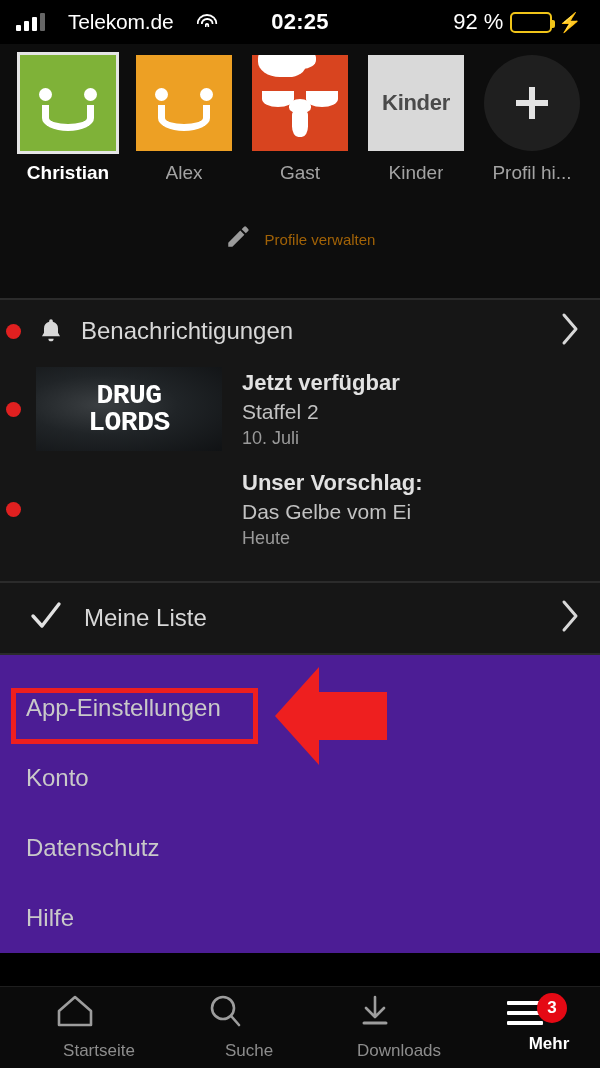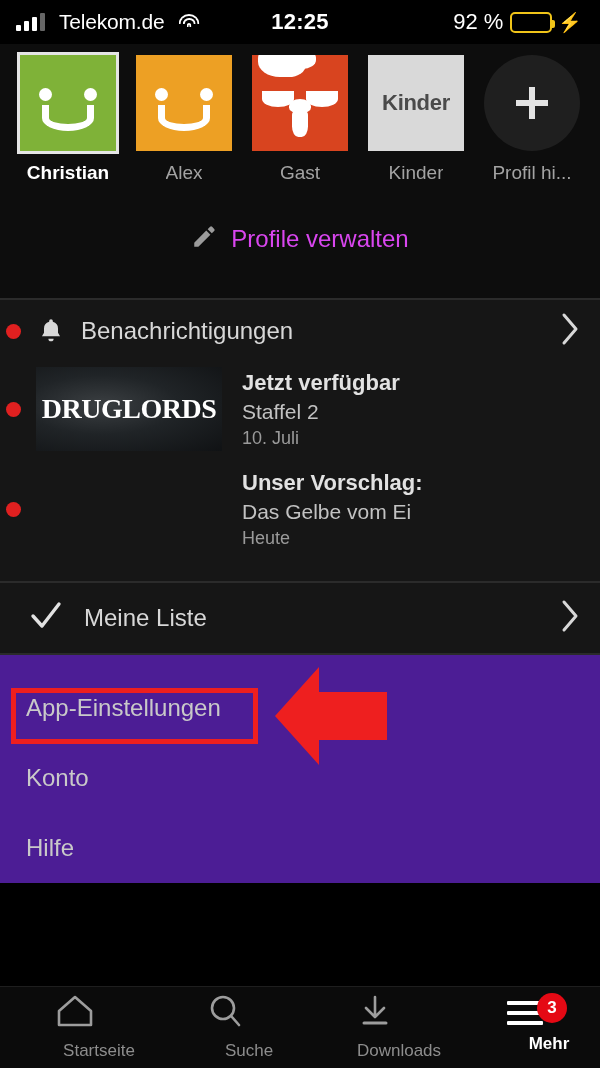--- a/index.html
+++ b/index.html
@@ -13,21 +13,21 @@
   }
 
   
   .statusbar{
     height:44px; width:100%;
     background:#000;
     display:flex; align-items:center;
     padding:0 18px 0 16px;
     position:relative;
   }
-  .sb-left{ display:flex; align-items:center; gap:14px; }
+  .sb-left{ display:flex; align-items:center; gap:23px; }
   .sig{ display:flex; align-items:flex-end; gap:3px; height:18px; }
   .sig i{ display:block; width:5px; background:#fff; border-radius:1px; }
   .sig i:nth-child(1){ height:6px; }
   .sig i:nth-child(2){ height:10px; }
   .sig i:nth-child(3){ height:14px; }
   .sig i:nth-child(4){ height:18px; background:#666; }
   .carrier{ font-size:21px; color:#fff; letter-spacing:-0.2px; }
   .wifi{ width:22px; height:17px; position:relative; }
   .wifi b{ position:absolute; left:50%; transform:translateX(-50%); border:2.4px solid #fff; border-bottom:none; border-radius:50% 50% 0 0 / 100% 100% 0 0; }
   .wifi b:nth-child(1){ width:21px; height:10px; top:0; }
@@ -60,35 +60,35 @@
   .gast-av .brow{ position:absolute; top:36px; width:32px; height:16px; background:#fff; border-radius:0 0 32px 32px / 0 0 16px 16px; }
   .gast-av .brow.l{ left:10px; } .gast-av .brow.r{ right:10px; }
   .gast-av .nose{ position:absolute; left:50%; transform:translateX(-50%); top:44px; width:22px; height:14px; background:#fff; border-radius:50% 50% 40% 40%; }
   .gast-av .beard{ position:absolute; left:50%; transform:translateX(-50%); top:56px; width:16px; height:26px; background:#fff; border-radius:4px 4px 40% 40%; }
   .plus-av{ width:96px; height:96px; border-radius:50%; background:#1f1f1f; display:flex; align-items:center; justify-content:center; }
   .plus-av svg{ display:block; }
   .pname{ font-size:19px; color:#a3a3a3; max-width:105px; text-align:center; white-space:nowrap; overflow:hidden; text-overflow:ellipsis; }
   .pname.active{ color:#fff; font-weight:bold; }
 
   .manage{ display:flex; align-items:center; justify-content:center; gap:14px; padding:40px 0 44px 0; }
-  .manage .label{ font-size:24px; color:#d946ef; }
+  .manage .label{ font-size:15px; color:#a16207; }
 
   
   .divider{ height:2px; background:#2b2b2b; width:100%; }
   .notif-section{ background:#161616; padding:0 0 16px 0; }
   .row-head{ display:flex; align-items:center; height:62px; padding:0 20px 0 0; }
   .reddot{ width:15px; height:15px; border-radius:50%; background:#e02020; margin-left:6px; flex:0 0 auto; }
   .bell{ margin-left:15px; width:30px; display:flex; justify-content:center; }
   .row-title{ font-size:24px; color:#d8d8d8; margin-left:15px; }
   .chev{ margin-left:auto; color:#d8d8d8; }
   .notif-item{ display:flex; align-items:center; padding:5px 0 5px 0; }
   .thumb{ width:186px; height:84px; margin-left:15px; flex:0 0 auto; position:relative; overflow:hidden;
           background:radial-gradient(ellipse at 35% 45%, #3b3f42 0%, #202427 45%, #101214 100%); }
-  .thumb .tt{ position:absolute; inset:0; display:flex; flex-direction:row; align-items:center; justify-content:center;
-              color:#fff; font-weight:bold; font-size:28px; line-height:0.98; letter-spacing:-0.5px; font-family:Liberation Serif, serif; }
+  .thumb .tt{ position:absolute; inset:0; display:flex; flex-direction:column; align-items:center; justify-content:center;
+              color:#fff; font-weight:bold; font-size:28px; line-height:0.98; letter-spacing:-0.5px; font-family:Liberation Mono, monospace; }
   .notif-text{ margin-left:20px; display:flex; flex-direction:column; gap:4px; }
   .nt-1{ font-size:22px; font-weight:bold; color:#e2e2e2; }
   .nt-2{ font-size:21px; color:#c2c2c2; }
   .nt-3{ font-size:18px; color:#9a9a9a; }
   .notif-item.novisual{ padding-top:14px; padding-bottom:16px; }
   .notif-item.novisual .notif-text{ margin-left:221px; }
 
   
   .list-section{ background:#161616; }
   .mylist-row{ display:flex; align-items:center; height:70px; padding:0 20px 0 30px; }
@@ -127,21 +127,21 @@
         <i></i>
         <i></i>
       </span>
     <span class="carrier">Telekom.de</span>
     <span class="wifi">
         <b></b>
         <b></b>
         <b></b>
       </span>
   </div>
-  <div class="sb-clock">12:25</div>
+  <div class="sb-clock">02:25</div>
   <div class="sb-right">
     <span class="batt-pct">92 %</span>
     <span class="batt"><span class="fill"></span></span>
     <span class="bolt">⚡</span>
   </div>
 </div>
 
 <div class="profiles-section">
   <div class="profiles">
 
@@ -271,20 +271,21 @@
         </svg>
     </span>
   </div>
 </div>
 
 <div class="divider"></div>
 
 <div class="menu">
   <div class="menu-item">App-Einstellungen</div>
   <div class="menu-item">Konto</div>
+  <div class="menu-item">Datenschutz</div>
   <div class="menu-item">Hilfe</div>
 </div>
 
 <div class="hl-box"></div>
 <div class="hl-arrow">
   <svg width="118" height="104" viewBox="0 0 118 104">
     <path d="M3 52 L47 3 L47 28 L115 28 L115 76 L47 76 L47 101 Z" fill="#ee1f1f"></path>
   </svg>
 </div>
 

